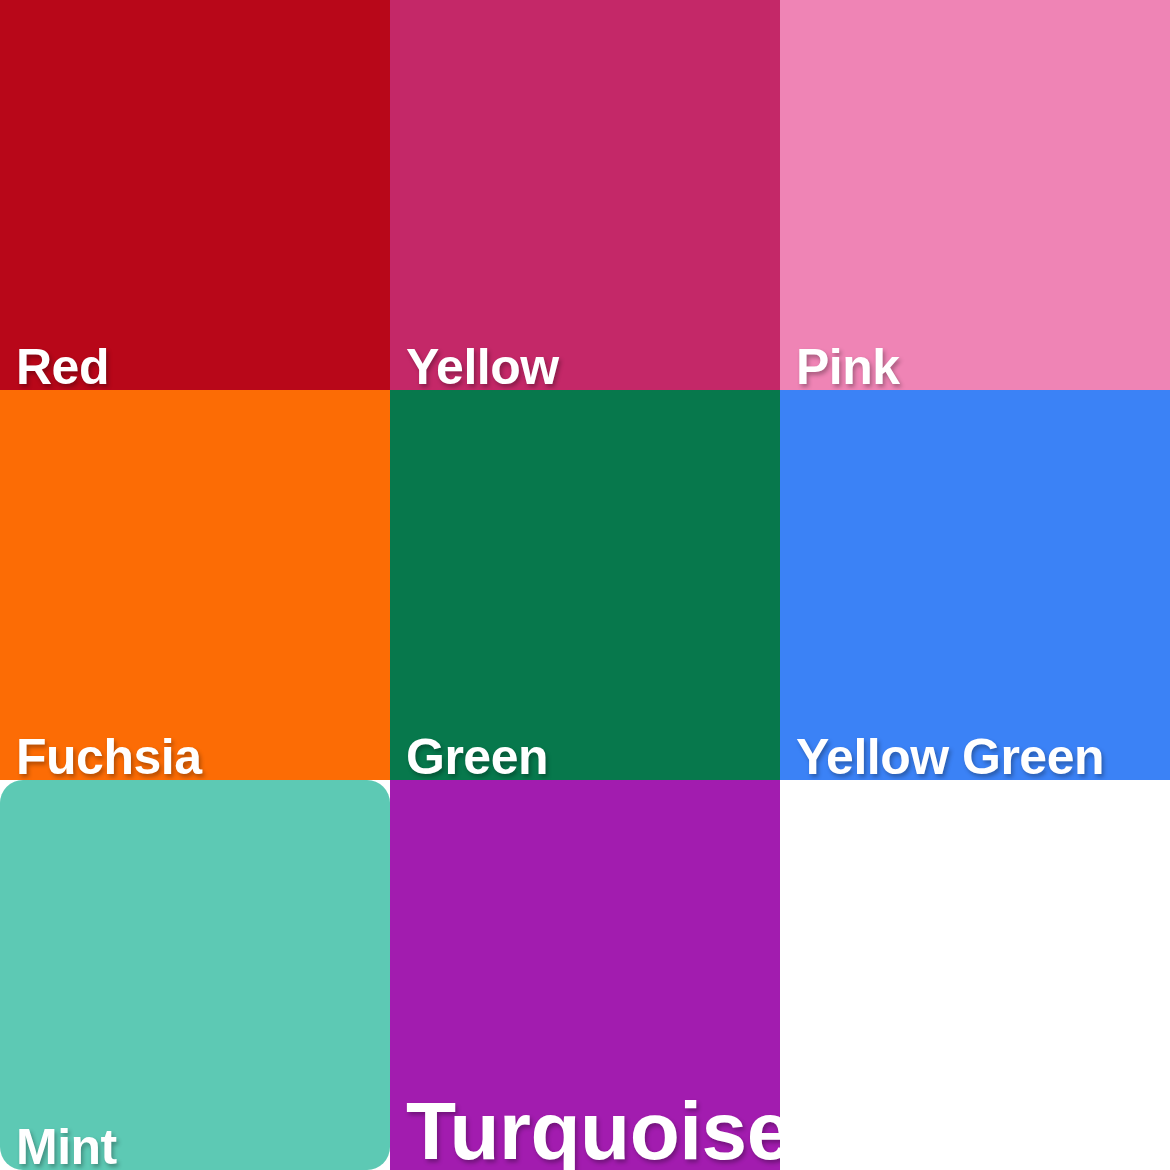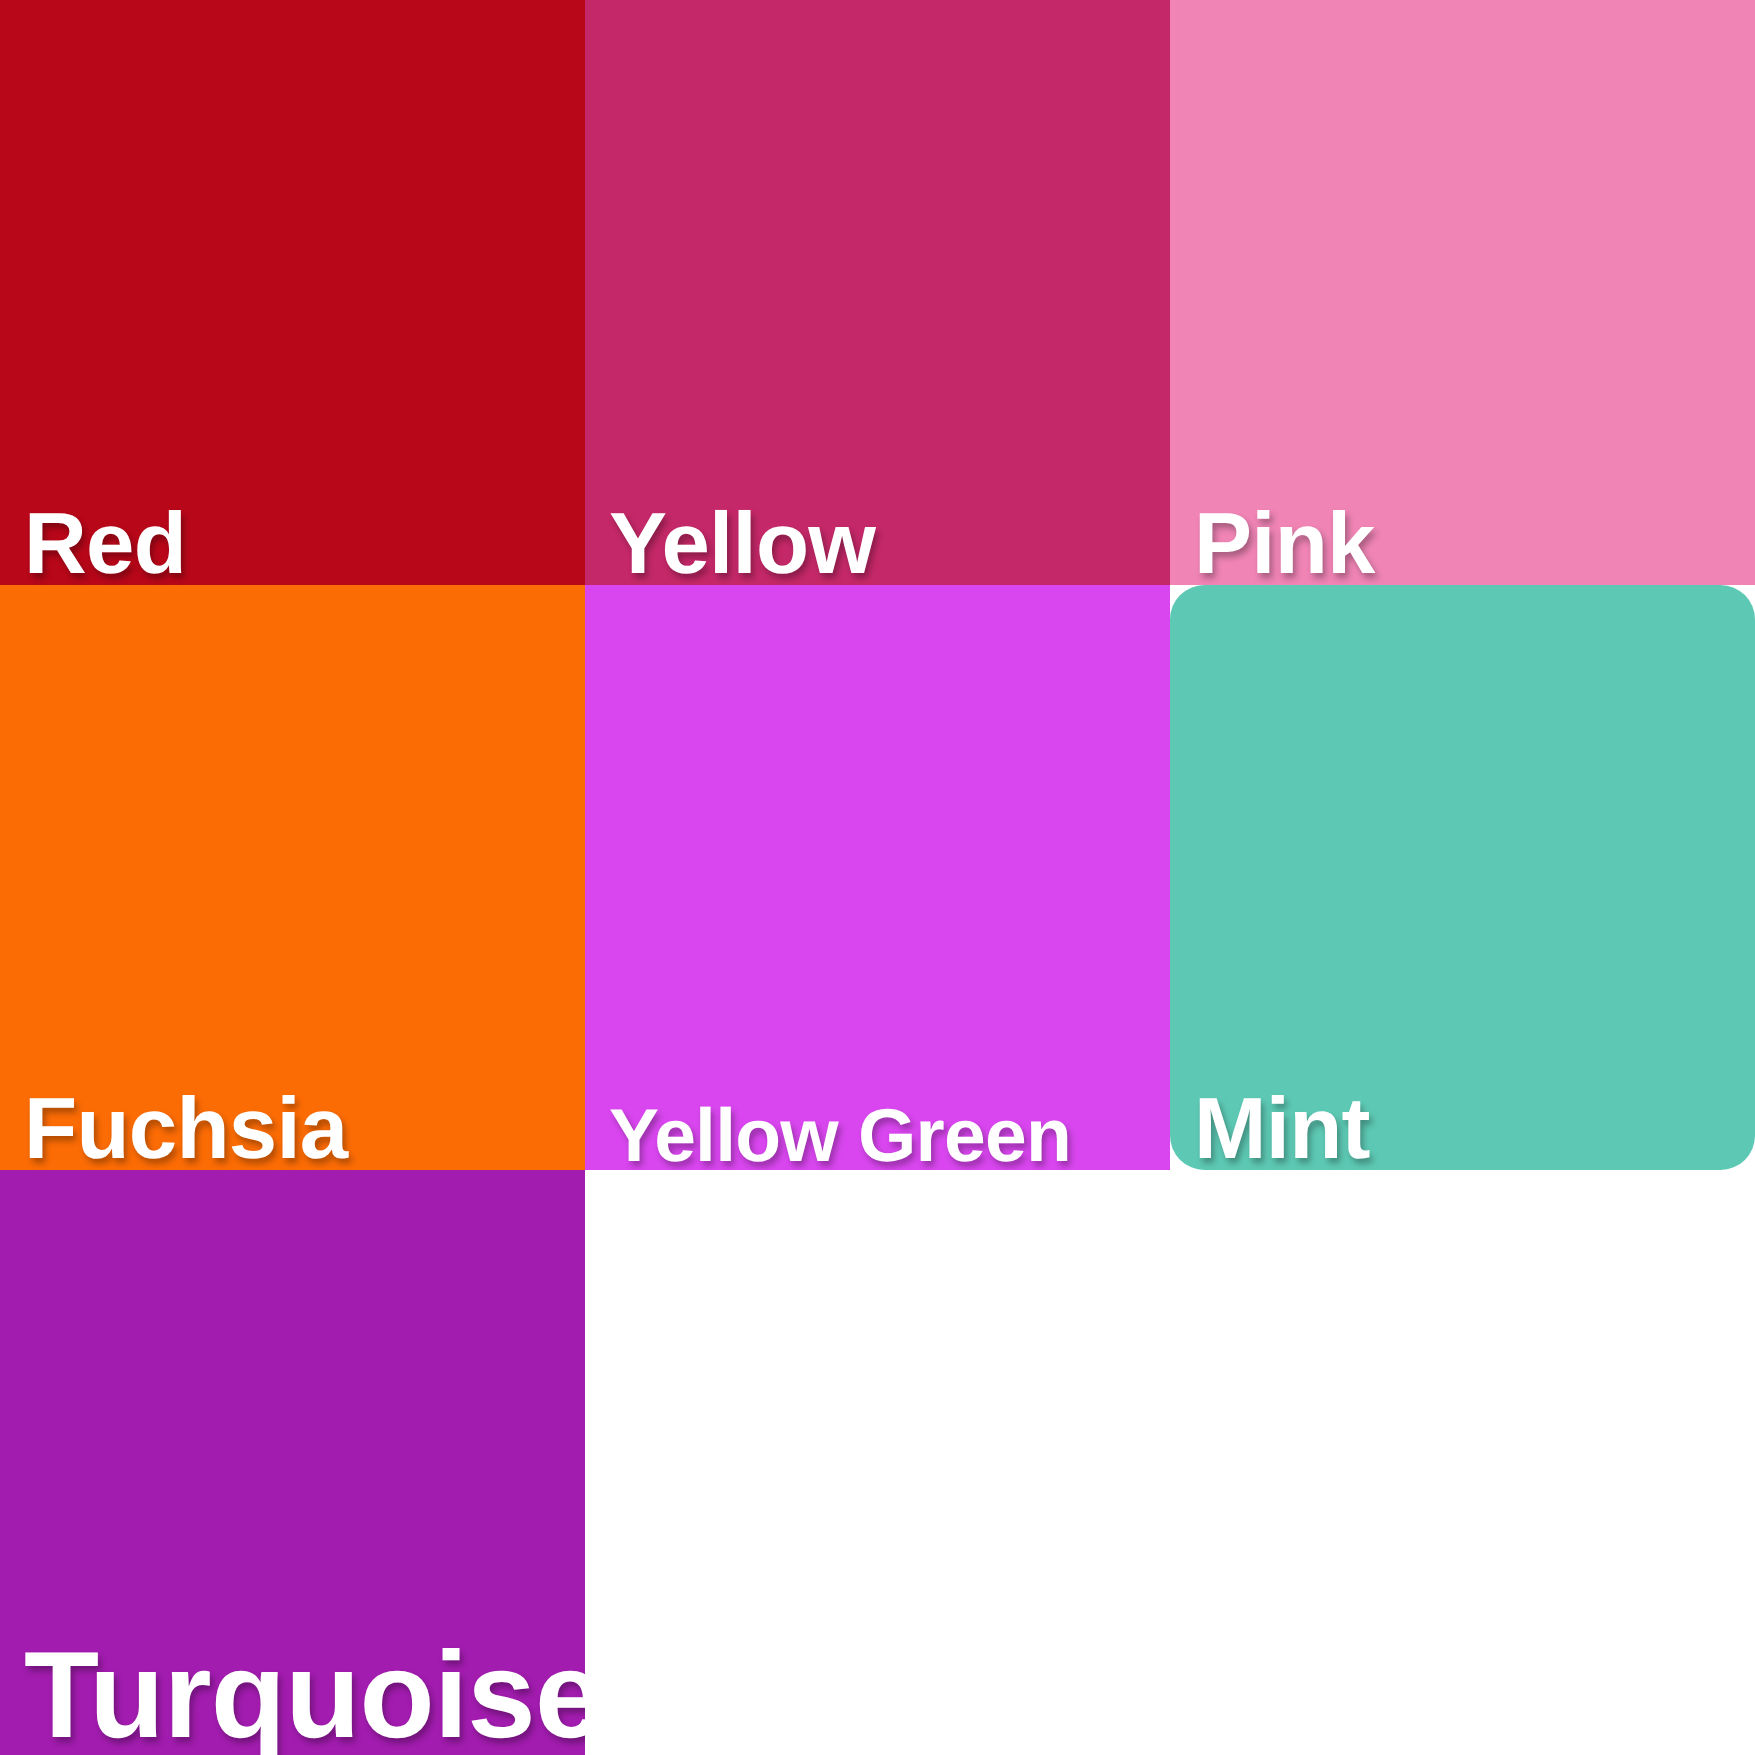--- a/index.html
+++ b/index.html
@@ -28,21 +28,21 @@
     color: #ffffff;
     font-weight: bold;
     font-family: "Liberation Sans", sans-serif;
     line-height: 1.0;
     letter-spacing: -0.5px;
     white-space: nowrap;
     text-shadow: 2px 3px 4px rgba(0,0,0,0.30);
   }
   
   .size-xl  { font-size: 82px; }
-  .size-lg  { font-size: 58px; }
+  .size-lg  { font-size: 50px; }
   .size-sm  { font-size: 50px; }
 </style>
 </head>
 <body>
 
 <div id="palette-grid">
 
   <div class="swatch" style="background: rgb(184, 7, 25);">
     <span class="swatch-label size-lg">Red</span>
   </div>
@@ -53,22 +53,25 @@
 
   <div class="swatch" style="background: rgb(239, 132, 181);">
     <span class="swatch-label size-lg">Pink</span>
   </div>
 
   <div class="swatch" style="background: rgb(252, 108, 5);">
     <span class="swatch-label size-lg">Fuchsia</span>
   </div>
 
 
+  <div class="swatch" style="background: rgb(7, 120, 76);">
+    <span class="swatch-label size-lg">Green</span>
+  </div>
 
-  <div class="swatch" style="background: #d946ef; padding-left: 25px;">
+  <div class="swatch" style="background: #3b82f6; padding-left: 25px;">
     <span class="swatch-label size-sm">Yellow Green</span>
   </div>
 
   <div class="swatch" style="background: rgb(93, 201, 180); border-radius: 23px;">
     <span class="swatch-label size-lg">Mint</span>
   </div>
 
   <div class="swatch" style="background: #a21caf;">
     <span class="swatch-label size-xl">Turquoise</span>
   </div>

